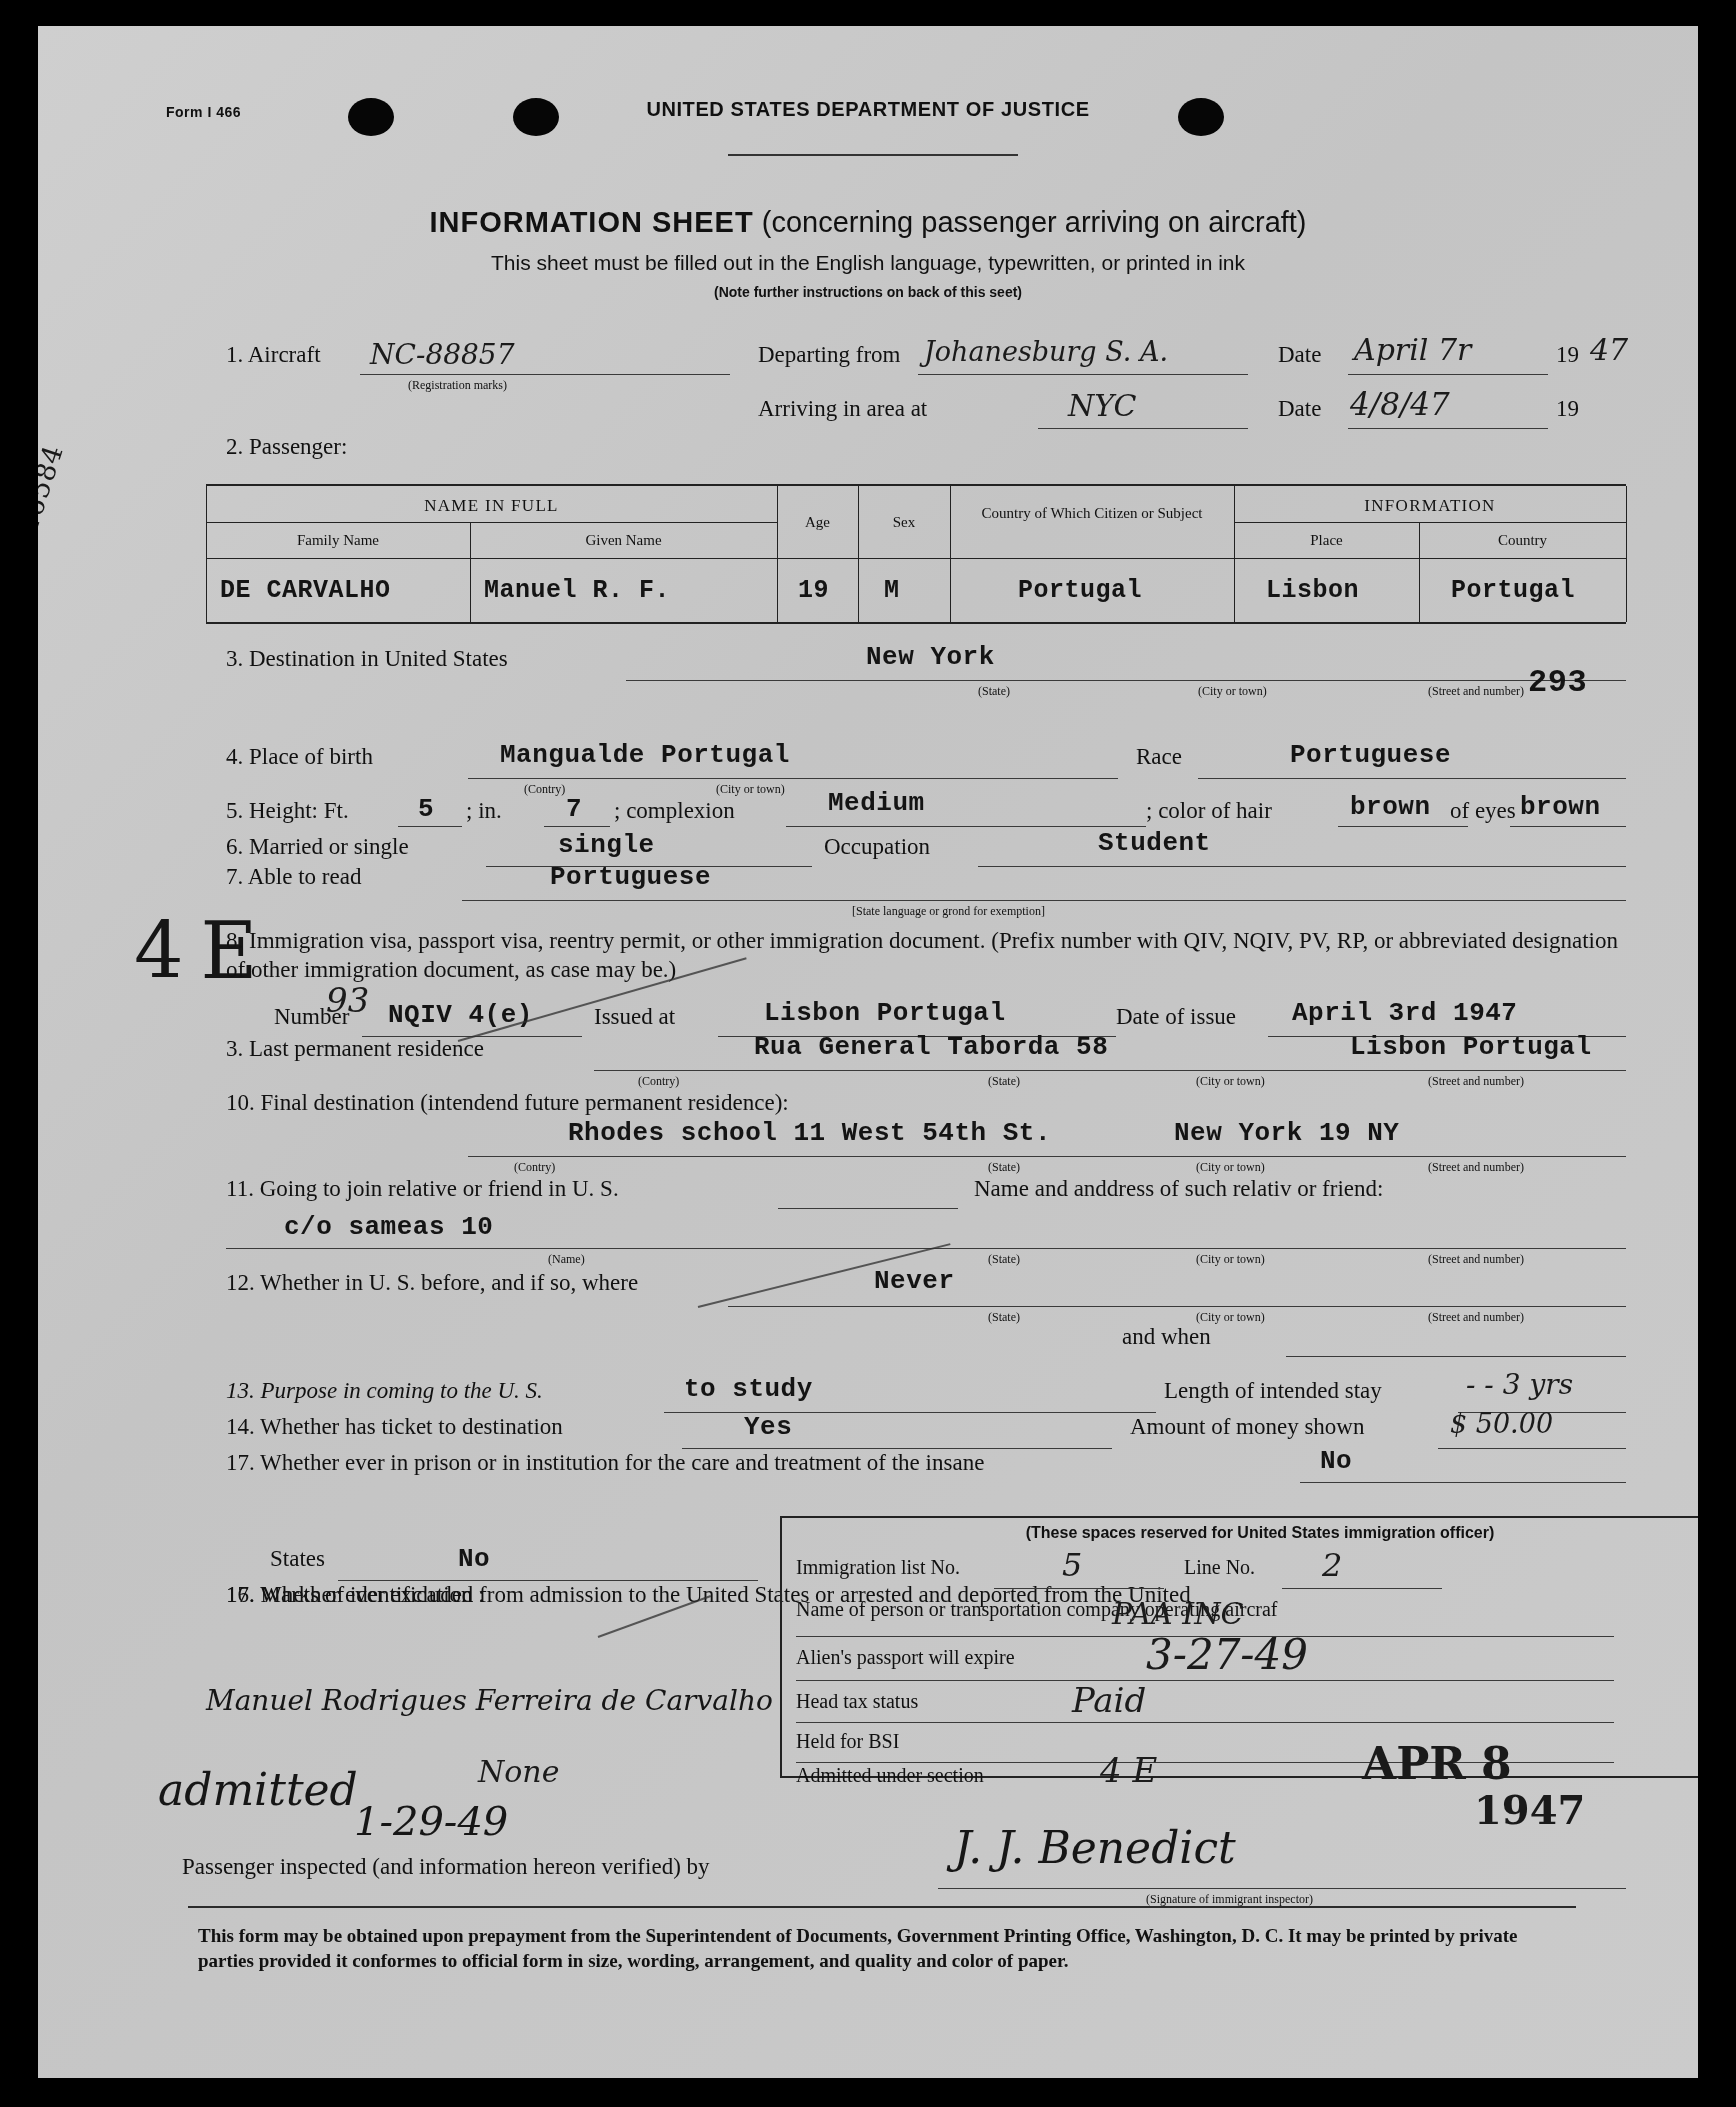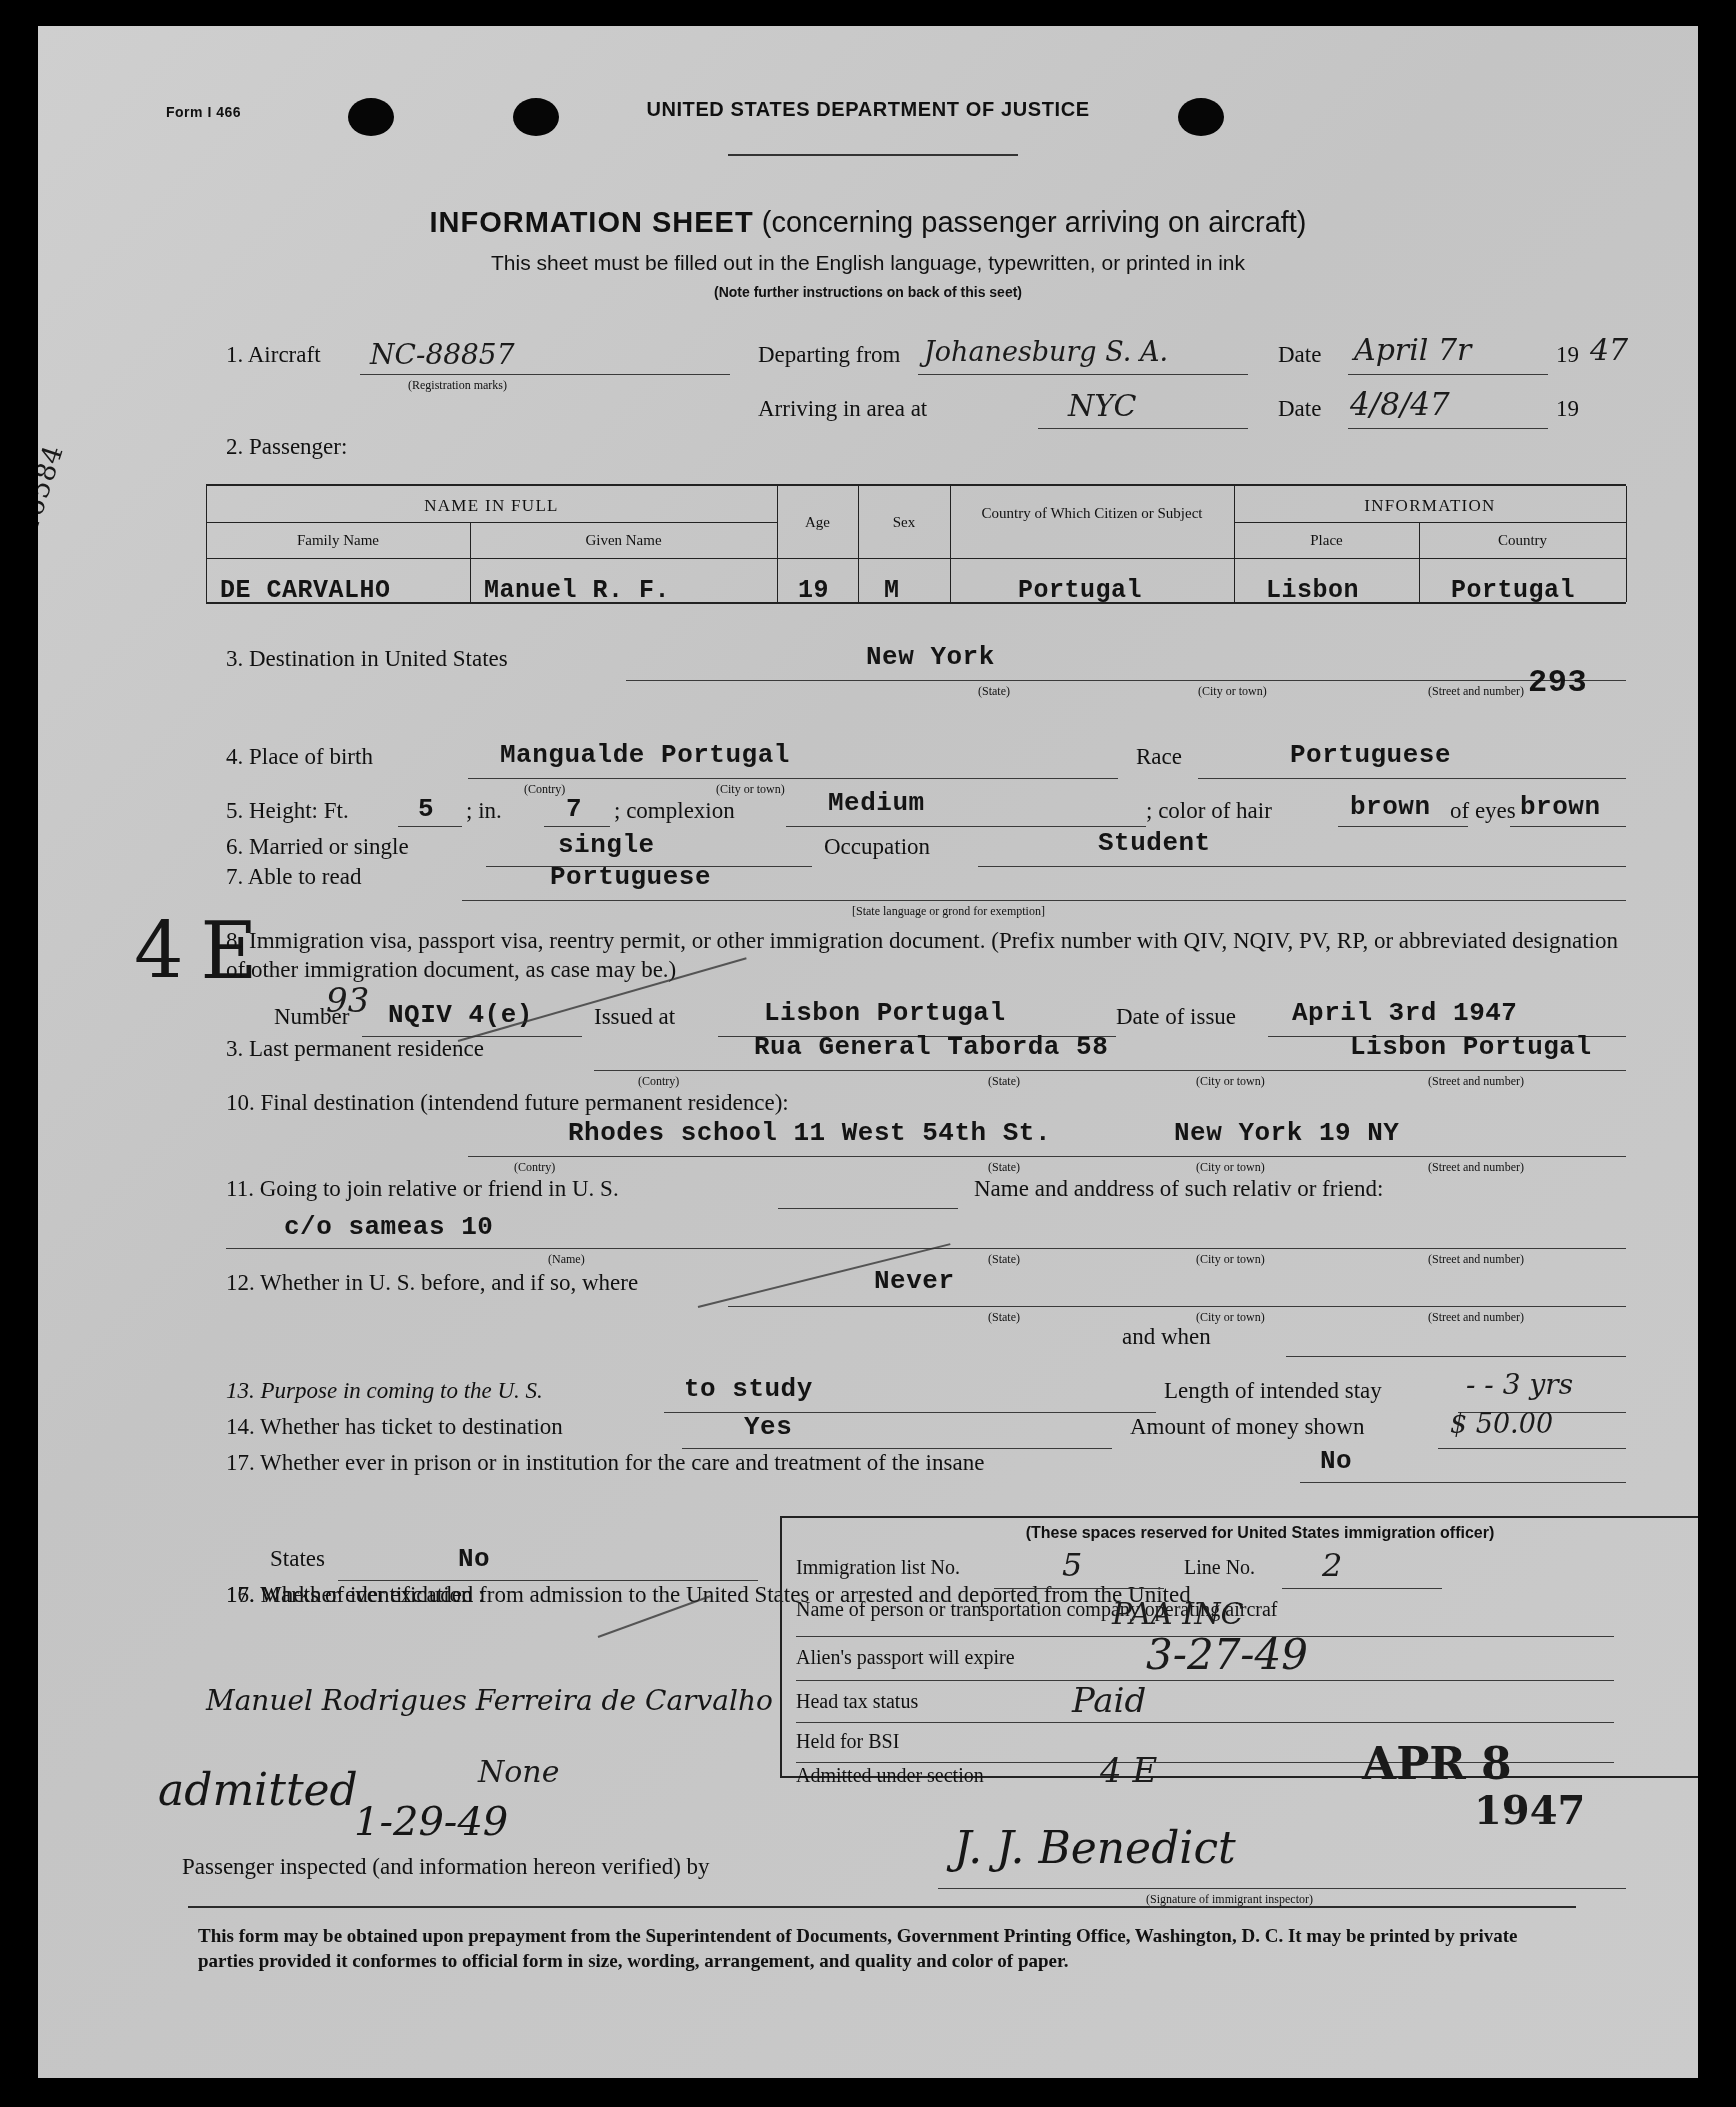--- a/index.html
+++ b/index.html
@@ -82,21 +82,21 @@
   }
 
   
   .row-label { position: absolute; font-size: 23px; }
   .fill-line { position: absolute; border-bottom: 1.7px solid #3a3a3a; }
   .caption { position: absolute; font-size: 12px; }
 
   
   #tbl {
     position: absolute; left: 168px; top: 458px;
-    width: 1420px; height: 120px;
+    width: 1420px; height: 140px;
     border-top: 2.5px solid #222;
     border-bottom: 2.5px solid #222;
     padding-left: 40px;
   }
   #tbl .vline { position: absolute; top: 0; bottom: 0; border-left: 1.8px solid #222; }
   #tbl .hline { position: absolute; border-top: 1.5px solid #222; }
   .th { position: absolute; font-size: 15px; text-align: center; font-family: "Liberation Serif", serif; }
   .th.big { font-size: 17px; letter-spacing: 1.3px; }
   .cell { position: absolute; font-size: 25px; }
 

